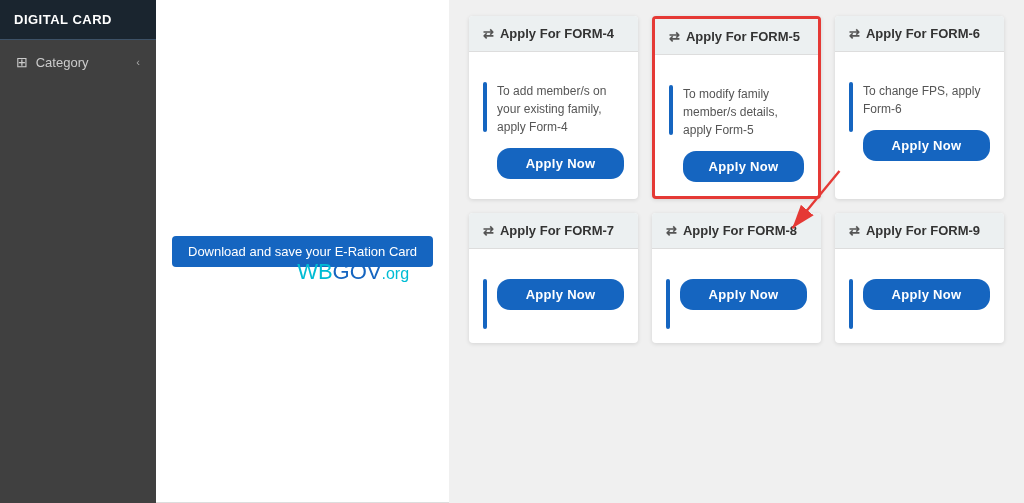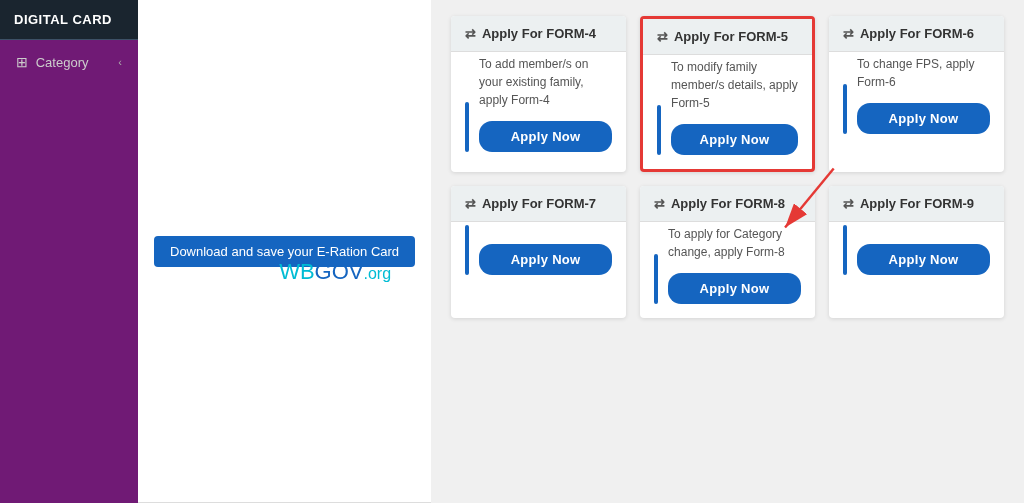--- a/index.html
+++ b/index.html
@@ -7,22 +7,22 @@
       font-family: Arial, sans-serif;
       background: #f0f0f0;
       display: flex;
       width: 1024px;
       height: 503px;
       overflow: hidden;
     }
 
     
     .sidebar {
-      width: 138px;
-      background: #701a75;
+      width: 156px;
+      background: #404040;
       min-height: 503px;
       display: flex;
       flex-direction: column;
       flex-shrink: 0;
     }
     .sidebar-header {
       background: #1a252f;
       padding: 12px 14px;
       color: #fff;
       font-size: 13px;
@@ -110,24 +110,24 @@
       font-size: 13px;
       font-weight: 600;
       color: #333;
       display: flex;
       align-items: center;
       gap: 6px;
       border-bottom: 1px solid #ddd;
     }
     .card-header-icon { font-size: 13px; color: #555; }
     .card-body {
-      padding: 3px 14px 14px 14px;
+      padding: 30px 14px 14px 14px;
       display: flex;
       gap: 10px;
-      align-items: flex-end;
+      align-items: flex-start;
     }
     .card-accent-bar {
       width: 4px;
       min-height: 50px;
       background: #1565c0;
       border-radius: 2px;
       flex-shrink: 0;
     }
     .card-content { flex: 1; }
     .card-description {
@@ -252,21 +252,20 @@
       </div>
 
       <div class="form-card">
         <div class="card-header">
           <span class="card-header-icon">⇄</span>
           <span>Apply For FORM-8</span>
         </div>
         <div class="card-body">
           <div class="card-accent-bar"></div>
           <div class="card-content">
-            <div class="card-description">To apply for Category change, apply Form-8</div>
             <button class="apply-btn">Apply Now</button>
           </div>
         </div>
       </div>
 
       <div class="form-card">
         <div class="card-header">
           <span class="card-header-icon">⇄</span>
           <span>Apply For FORM-9</span>
         </div>

